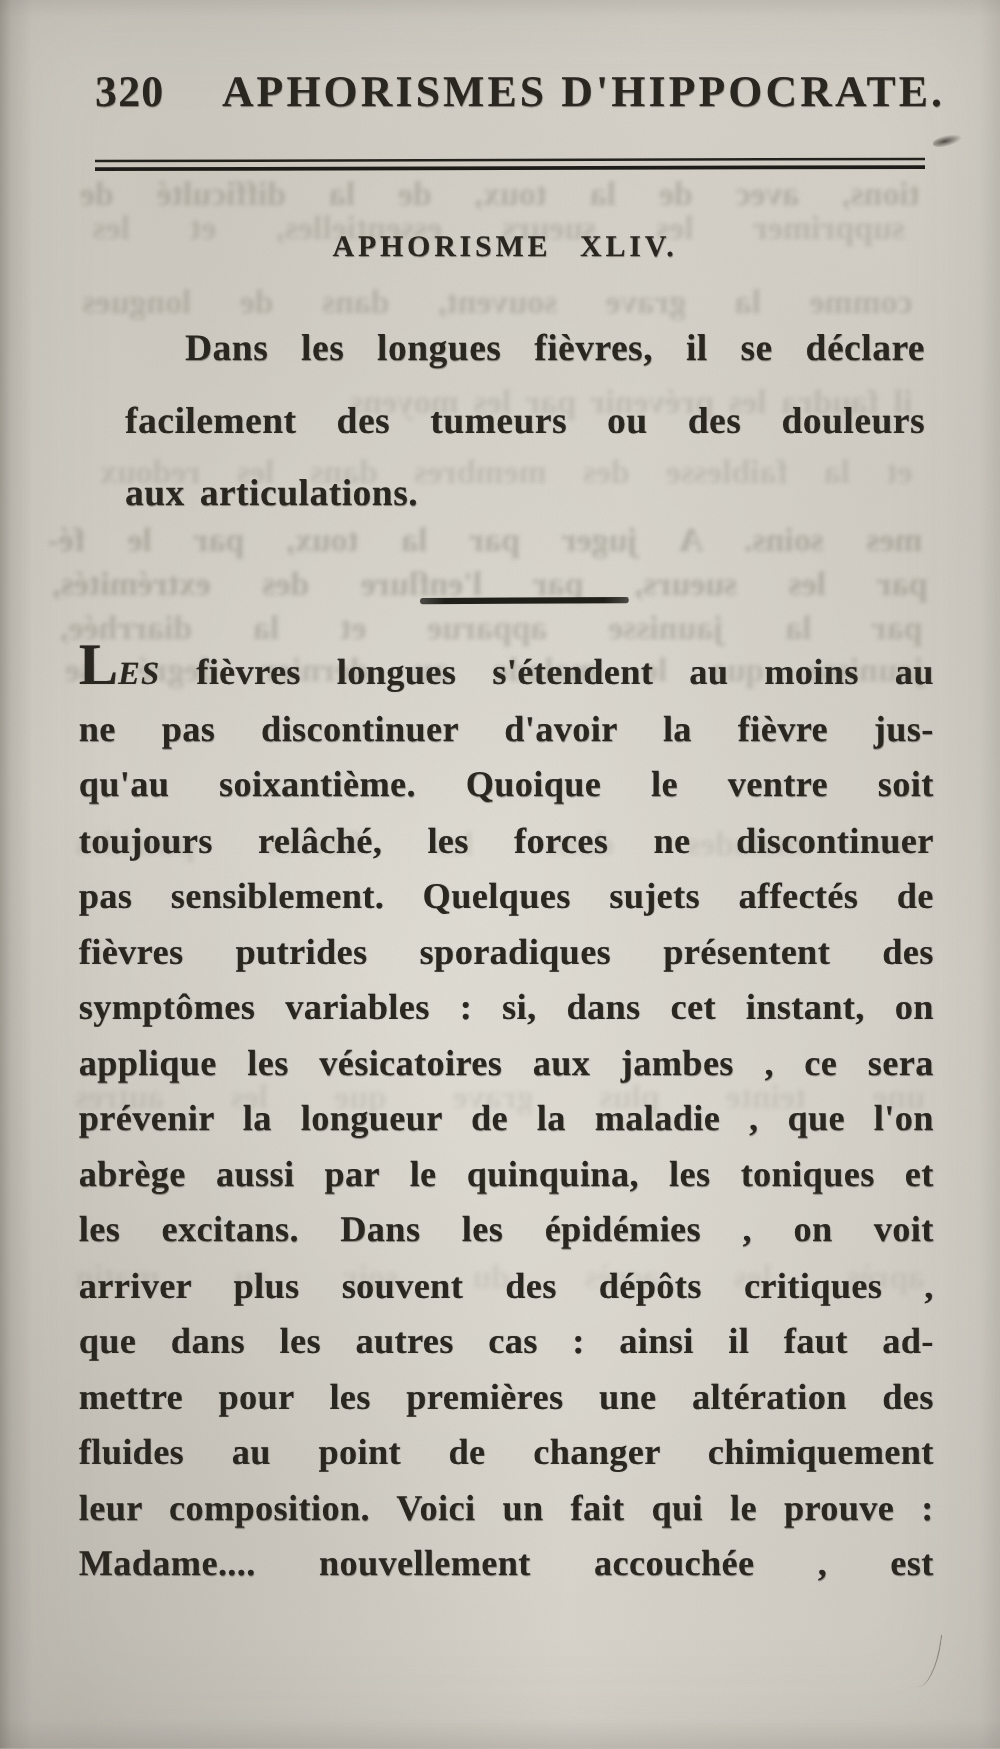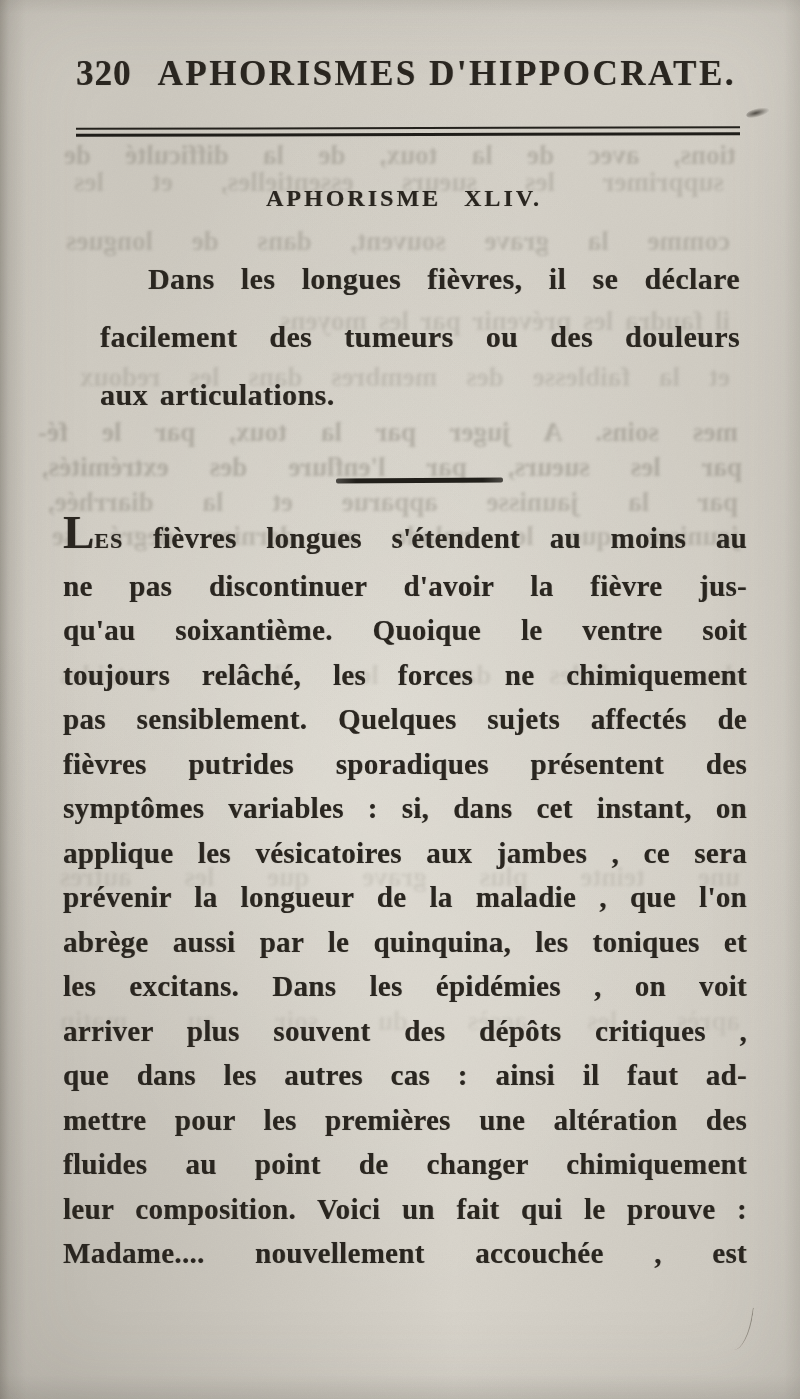--- a/index.html
+++ b/index.html
@@ -19,21 +19,21 @@
       radial-gradient(ellipse at 8% 97%, rgba(95,90,80,0.20), transparent 38%),
       radial-gradient(ellipse at 97% 96%, rgba(105,100,90,0.10), transparent 30%),
       linear-gradient(90deg, rgba(100,95,85,0.40) 0px, rgba(100,95,85,0.14) 9px, rgba(100,95,85,0.0) 26px),
       linear-gradient(270deg, rgba(100,95,85,0.12) 0px, rgba(100,95,85,0.0) 16px),
       linear-gradient(0deg, rgba(100,95,85,0.14) 0px, rgba(100,95,85,0.0) 24px),
       linear-gradient(180deg, rgba(100,95,85,0.10) 0px, rgba(100,95,85,0.0) 14px),
       #d8d4cb;
     box-shadow: inset 0 0 90px rgba(90,85,75,0.18);
   }
 
-  .ink { color:#2a2620; text-shadow:0.4px 0.4px 0.7px rgba(38,33,26,0.45); }
+  .ink { color:#2a2620; text-shadow:0.4px 0.4px 0.7px rgba(38,33,26,0.45);gap:20px; }
 
   
   .header {
     position:absolute; top:56px; left:76px; right:56px;
     display:flex; align-items:baseline;
     font-weight:700; font-size:35px; line-height:1;
     letter-spacing:2.5px; white-space:nowrap;
   }
   .pagenum { margin-right:26px; letter-spacing:1px; }
   .rule-double {
@@ -69,21 +69,21 @@
     position:absolute; top:478px; left:336px; width:167px; height:5px;
     background:linear-gradient(90deg, rgba(30,28,24,0.75), #211f1a 12%, #211f1a 88%, rgba(30,28,24,0.75));
     border-radius:2px;
     transform:rotate(-0.3deg);
   }
 
   
   .commentary { position:absolute; top:516px; left:63px; width:684px; font-size:29px; font-weight:600; }
   .commentary .line { line-height:44.5px; letter-spacing:0.3px; }
   .initial { font-size:47px; line-height:29px; font-weight:700; letter-spacing:0; }
-  .sc { text-transform:uppercase; font-size:22px; font-weight:700; letter-spacing:1px; }
+  .sc { text-transform:uppercase; font-size:26px; font-weight:700; letter-spacing:1px;font-style:italic; }
 
   
   .bt {
     position:absolute; height:34px; overflow:hidden;
     font-weight:700; font-size:27px; line-height:30px;
     color:#6f6a5e;
     transform:scaleX(-1);
     filter:blur(1.7px);
     text-align:justify; text-align-last:justify;
     pointer-events:none; white-space:nowrap;
@@ -132,21 +132,21 @@
     <div class="line jline">facilement des tumeurs ou des douleurs</div>
     <div class="line plain">aux articulations.</div>
   </div>
 
   <div class="rule-short"></div>
 
   <div class="commentary ink">
     <div class="line jline"><span class="initial">L</span><span class="sc">es</span> <span>fièvres longues s'étendent au moins au</span></div>
     <div class="line jline">ne pas discontinuer d'avoir la fièvre jus-</div>
     <div class="line jline">qu'au soixantième. Quoique le ventre soit</div>
-    <div class="line jline">toujours relâché, les forces ne chimiquement</div>
+    <div class="line jline">toujours relâché, les forces ne discontinuer</div>
     <div class="line jline">pas sensiblement. Quelques sujets affectés de</div>
     <div class="line jline">fièvres putrides sporadiques présentent des</div>
     <div class="line jline">symptômes variables : si, dans cet instant, on</div>
     <div class="line jline">applique les vésicatoires aux jambes , ce sera</div>
     <div class="line jline">prévenir la longueur de la maladie , que l'on</div>
     <div class="line jline">abrège aussi par le quinquina, les toniques et</div>
     <div class="line jline">les excitans. Dans les épidémies , on voit</div>
     <div class="line jline">arriver plus souvent des dépôts critiques ,</div>
     <div class="line jline">que dans les autres cas : ainsi il faut ad-</div>
     <div class="line jline">mettre pour les premières une altération des</div>

